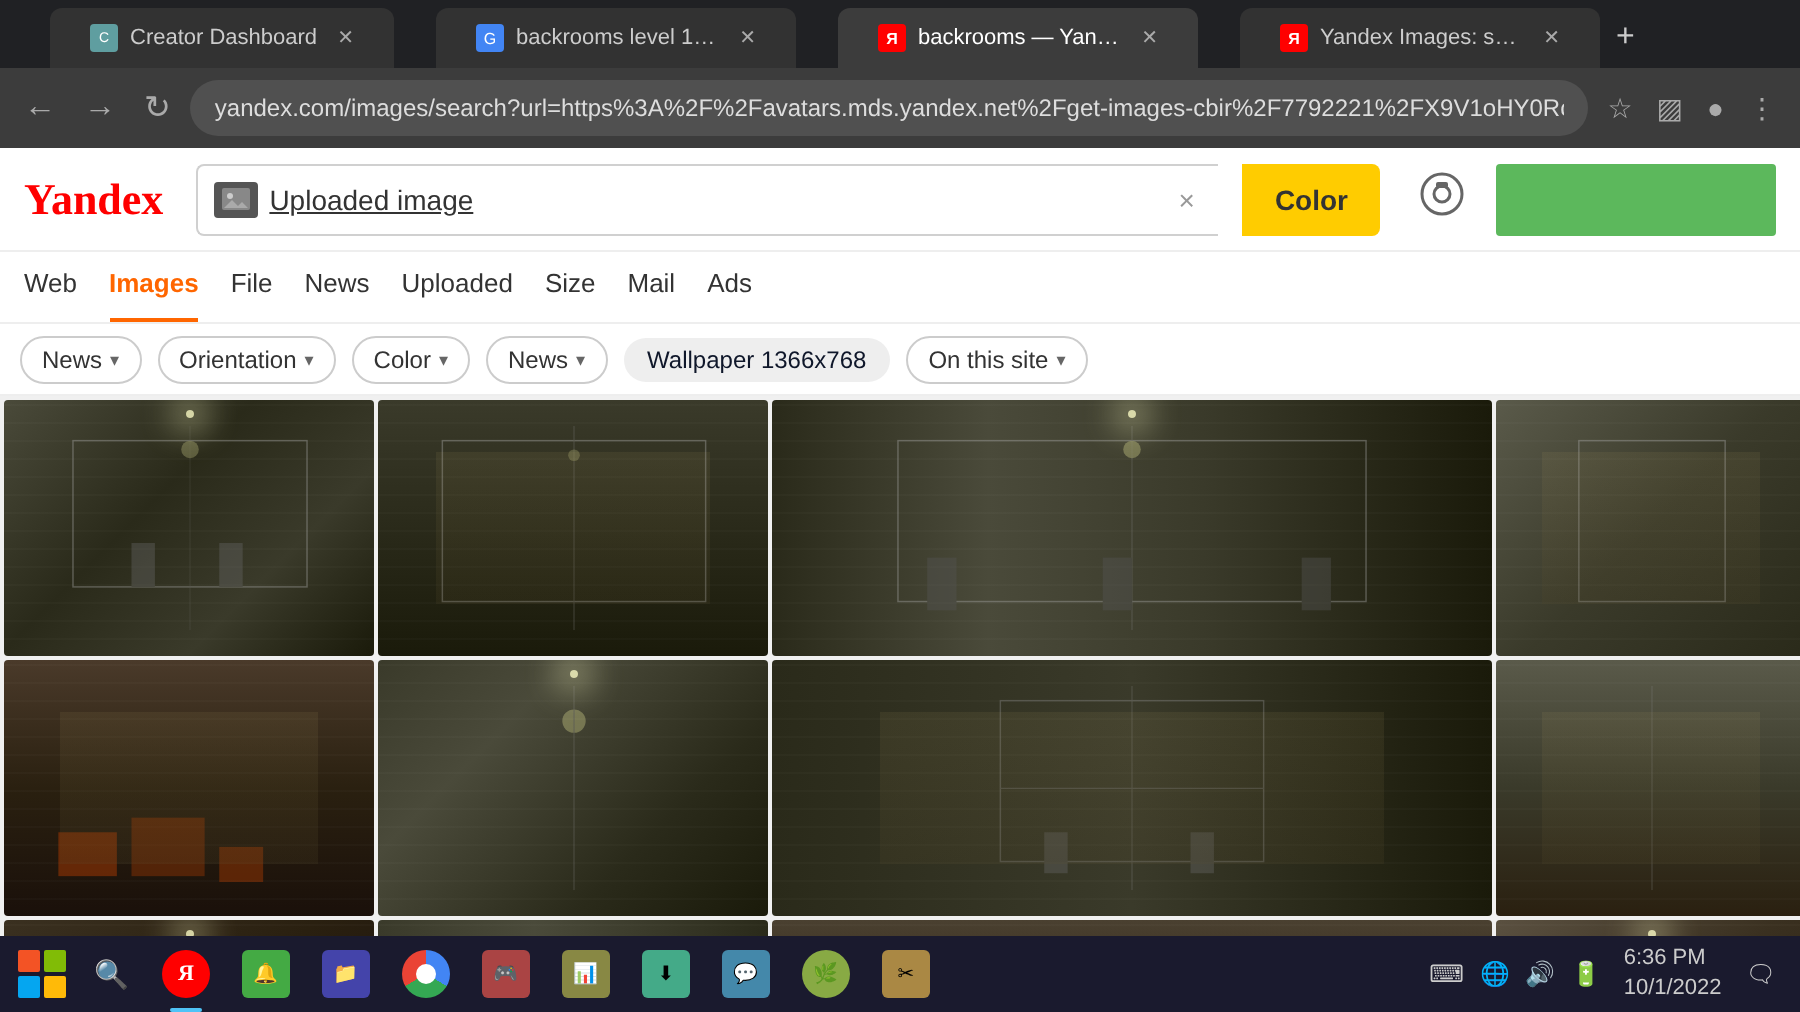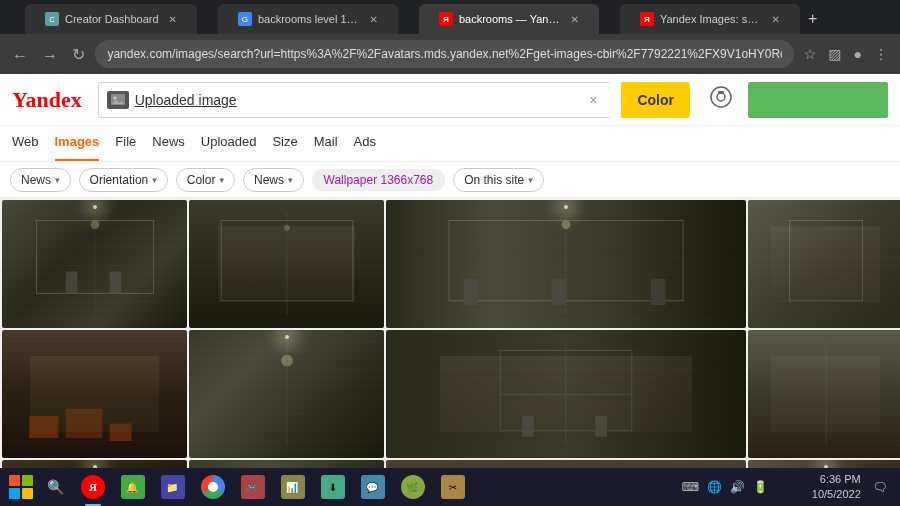--- a/index.html
+++ b/index.html
@@ -38,21 +38,21 @@
     .header-green-block { width: 140px; height: 36px; background: #5cb85c; border-radius: 2px; margin-left: 4px; }
 
     
     .nav-tabs { display: flex; height: 36px; padding: 0 12px; border-bottom: 1px solid #eee; gap: 16px; background: #fff; }
     .nav-tab { font-size: 13px; color: #333; cursor: pointer; padding: 8px 0; border-bottom: 2px solid transparent; }
     .nav-tab.active { color: #ff6600; border-bottom-color: #ff6600; font-weight: bold; }
 
     
     .filters-bar { display: flex; align-items: center; height: 36px; padding: 0 10px; gap: 8px; background: #fff; border-bottom: 1px solid #eee; }
     .filter-btn { display: flex; align-items: center; gap: 4px; border: 1px solid #ccc; border-radius: 16px; padding: 4px 10px; font-size: 12px; color: #333; cursor: pointer; background: #fff; }
-    .filter-special { border: none; background: #eee; border-radius: 16px; padding: 4px 12px; font-size: 12px; color: #a21caf; cursor: pointer; }
+    .filter-special { border: none; background: #eee; border-radius: 16px; padding: 4px 12px; font-size: 12px; color: #0f172a; cursor: pointer; }
     .filter-dropdown-arrow { font-size: 9px; color: #666; }
 
     
     .image-grid { display: grid; grid-template-columns: 185px 195px 360px 155px; grid-template-rows: 128px 128px 128px; gap: 2px; padding: 2px; background: #f0f0f0; flex: 1; overflow: hidden; }
     
     .img-cell { background: #333; border-radius: 2px; overflow: hidden; position: relative; }
     .img-cell-inner { width: 100%; height: 100%; display: flex; align-items: center; justify-content: center; position: relative; }
     
     
     .img-1 { background: linear-gradient(135deg, #4a4a3a 0%, #2a2a1a 40%, #3a3a2a 70%, #1a1a0a 100%); }
@@ -98,21 +98,21 @@
 
     
     .taskbar { height: 38px; background: #1a1a2e; display: flex; align-items: center; padding: 0 4px; gap: 2px; }
     .taskbar-start { width: 34px; height: 34px; display: flex; align-items: center; justify-content: center; cursor: pointer; }
     .taskbar-search { width: 32px; height: 32px; display: flex; align-items: center; justify-content: center; cursor: pointer; color: #aaa; font-size: 14px; }
     .taskbar-apps { display: flex; gap: 2px; flex: 1; }
     .taskbar-app { width: 38px; height: 38px; display: flex; align-items: center; justify-content: center; cursor: pointer; position: relative; }
     .taskbar-app.active::after { content: ''; position: absolute; bottom: 0; left: 50%; transform: translateX(-50%); width: 16px; height: 2px; background: #4fc3f7; border-radius: 1px; }
     .taskbar-tray { display: flex; align-items: center; gap: 2px; padding-right: 4px; }
     .tray-icon { color: #ccc; font-size: 12px; padding: 2px 3px; cursor: pointer; }
-    .taskbar-clock { color: #ccc; font-size: 11px; text-align: right; line-height: 1.4; padding: 0 6px; cursor: pointer; margin-left: 33px; }
+    .taskbar-clock { color: #ccc; font-size: 11px; text-align: left; line-height: 1.4; padding: 0 6px; cursor: pointer; }
     .notif-btn { color: #ccc; font-size: 12px; padding: 2px 4px; cursor: pointer; }
 
     
     .win-icon { width: 24px; height: 24px; display: grid; grid-template-columns: 1fr 1fr; gap: 2px; }
     .win-icon-pane { border-radius: 1px; }
     .win-icon-pane:nth-child(1) { background: #f35325; }
     .win-icon-pane:nth-child(2) { background: #81bc06; }
     .win-icon-pane:nth-child(3) { background: #05a6f0; }
     .win-icon-pane:nth-child(4) { background: #ffba08; }
 
@@ -377,17 +377,17 @@
     </div>
   </div>
 
   <div class="taskbar-tray">
     <span class="tray-icon">⌨</span>
     <span class="tray-icon">🌐</span>
     <span class="tray-icon">🔊</span>
     <span class="tray-icon">🔋</span>
     <div class="taskbar-clock">
       <div>6:36 PM</div>
-      <div>10/5/2022</div>
+      <div>10/1/2022</div>
     </div>
     <span class="notif-btn">🗨</span>
   </div>
 </div>
 
 </body></html>

